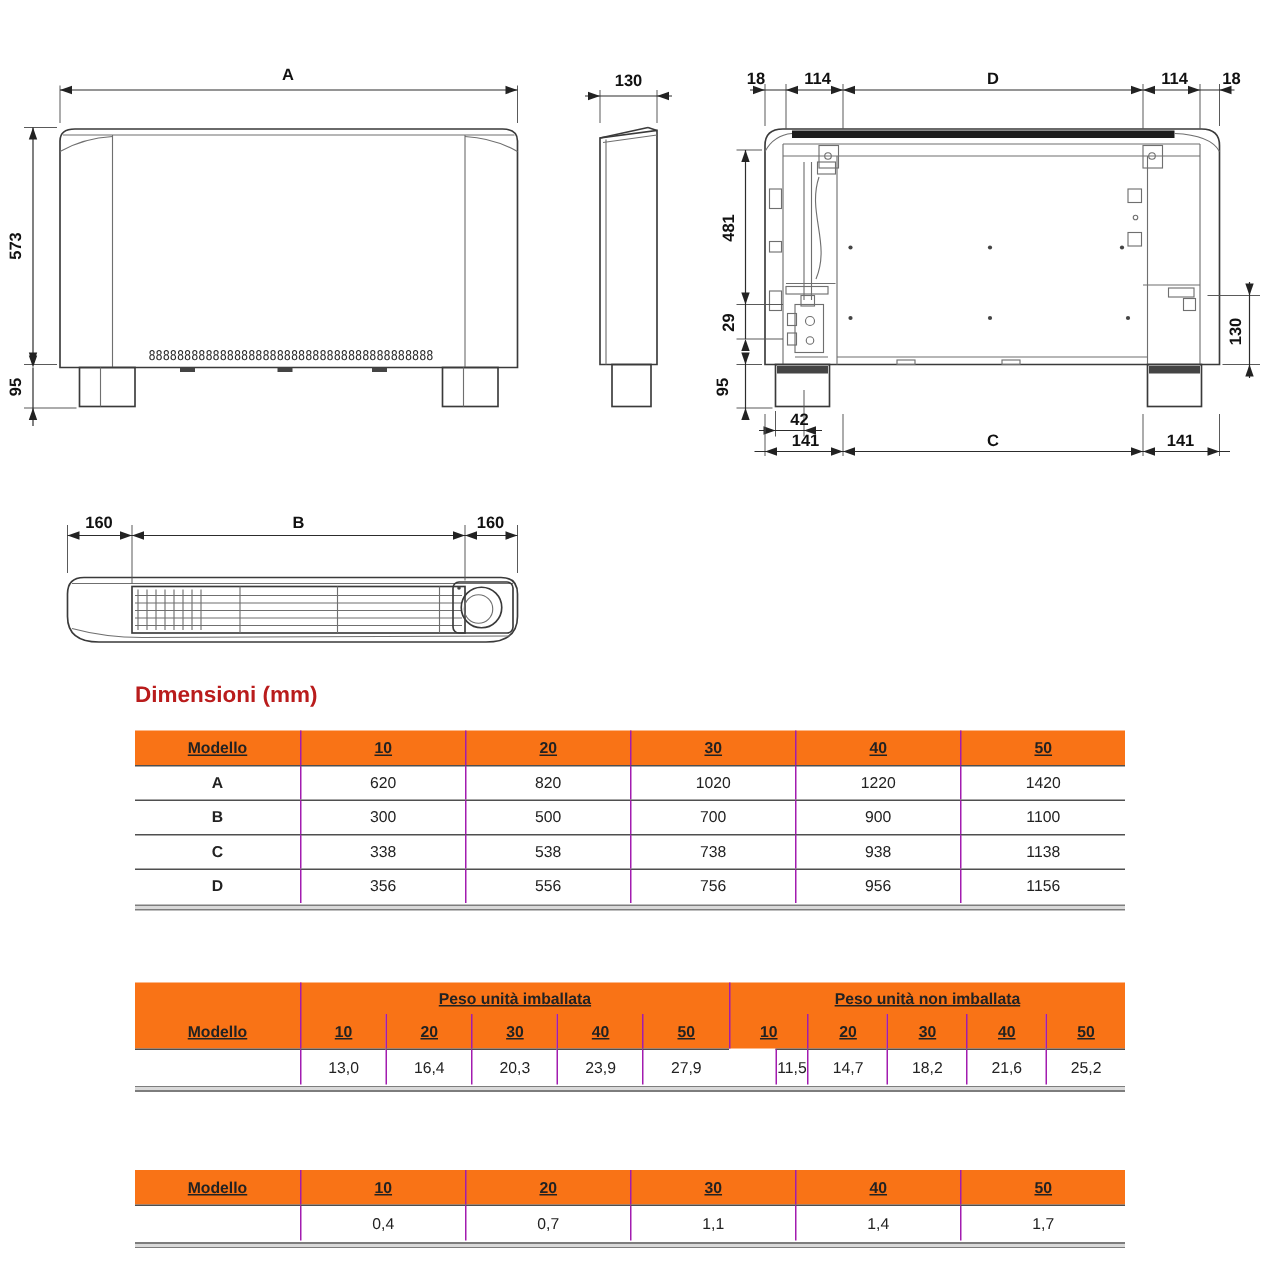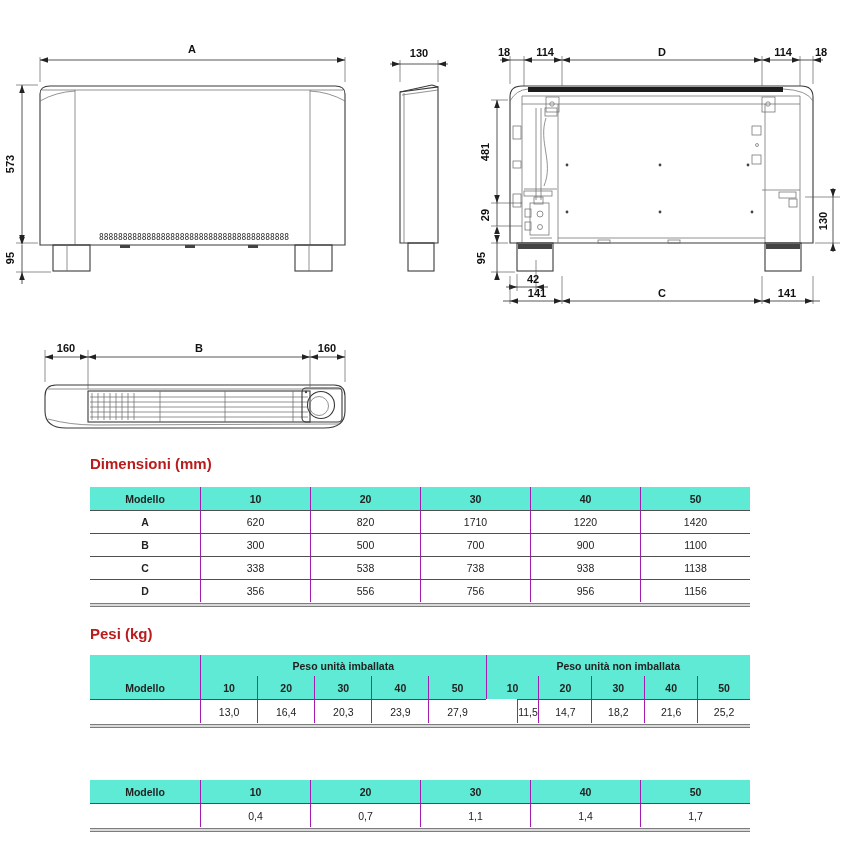--- a/index.html
+++ b/index.html
@@ -13,21 +13,21 @@
   svg .ex{stroke:#555;stroke-width:0.65;fill:none;}
   svg .dt{font-family:"Liberation Sans",sans-serif;font-size:11px;font-weight:bold;fill:#111;}
   svg .dk{fill:#1d1d1d;stroke:none;}
   svg .gy{fill:#444;stroke:none;}
   
   .ttl{position:absolute;left:90px;width:660px;font-size:15px;font-weight:bold;color:#b91c1c;}
   .tblk{position:absolute;left:90px;width:660px;}
   .grid{display:grid;width:660px;color:#222;}
   .cell{display:flex;align-items:center;justify-content:center;font-size:10.5px;height:100%;
         box-sizing:border-box;white-space:nowrap;}
-  .hd{background:#5eead4;font-weight:bold;}
+  .hd{background:#f97316;font-weight:bold;text-decoration:underline;}
   .b{font-weight:bold;}
   .v{border-left:1px solid #a21caf;}
   .t{border-top:1px solid #4f4f4f;}
   .endbar{height:4px;margin-top:1px;
           background:linear-gradient(to bottom,#7d7d7d 0 1px,#d9d9d9 1px 3px,#7d7d7d 3px 4px);}
   .g-dim{grid-template-columns:repeat(6,1fr);grid-template-rows:23px 23px 23px 23px 23px;}
   .g-pesi{grid-template-columns:110px repeat(5,1.08fr) repeat(5,1fr);grid-template-rows:21px 23px 24px;}
   .g-h2o{grid-template-columns:repeat(6,1fr);grid-template-rows:23px 24px;}
 </style>
 </head>
@@ -277,21 +277,21 @@
       <div class="cell hd">Modello</div>
       <div class="cell hd v">10</div>
       <div class="cell hd v">20</div>
       <div class="cell hd v">30</div>
       <div class="cell hd v">40</div>
       <div class="cell hd v">50</div>
 
       <div class="cell t b">A</div>
       <div class="cell t v">620</div>
       <div class="cell t v">820</div>
-      <div class="cell t v">1710</div>
+      <div class="cell t v">1020</div>
       <div class="cell t v">1220</div>
       <div class="cell t v">1420</div>
 
       <div class="cell t b">B</div>
       <div class="cell t v">300</div>
       <div class="cell t v">500</div>
       <div class="cell t v">700</div>
       <div class="cell t v">900</div>
       <div class="cell t v">1100</div>
 
@@ -305,21 +305,20 @@
       <div class="cell t b">D</div>
       <div class="cell t v">356</div>
       <div class="cell t v">556</div>
       <div class="cell t v">756</div>
       <div class="cell t v">956</div>
       <div class="cell t v">1156</div>
     </div>
     <div class="endbar"></div>
   </div>
 
-  <div class="ttl" style="top:625px;">Pesi (kg)</div>
   <div class="tblk" style="top:655px;">
     <div class="grid g-pesi">
       <div class="cell hd" style="grid-row:1;grid-column:1;"></div>
       <div class="cell hd v" style="grid-row:1;grid-column:2/span 5;">Peso unità imballata</div>
       <div class="cell hd v" style="grid-row:1;grid-column:7/span 5;">Peso unità non imballata</div>
 
       <div class="cell hd" style="grid-row:2;">Modello</div>
       <div class="cell hd v" style="grid-row:2;">10</div>
       <div class="cell hd v" style="grid-row:2;">20</div>
       <div class="cell hd v" style="grid-row:2;">30</div>

